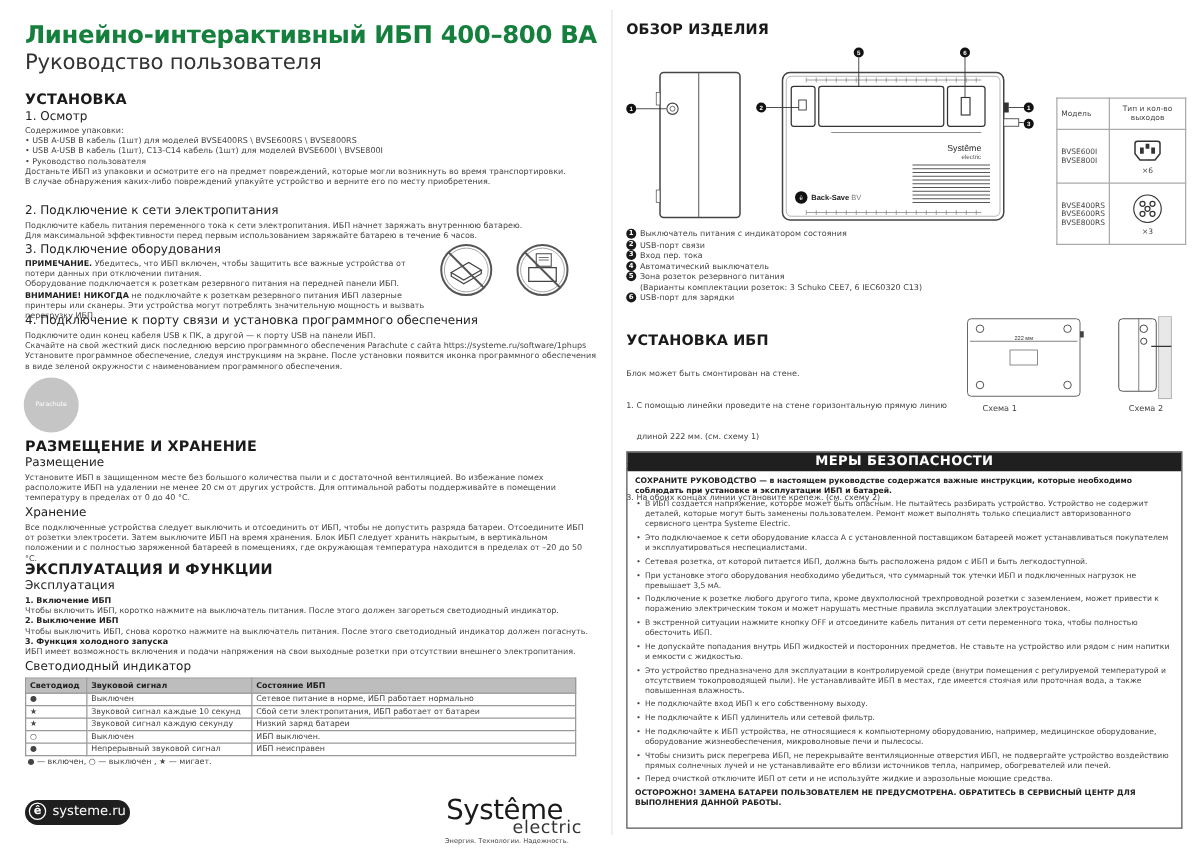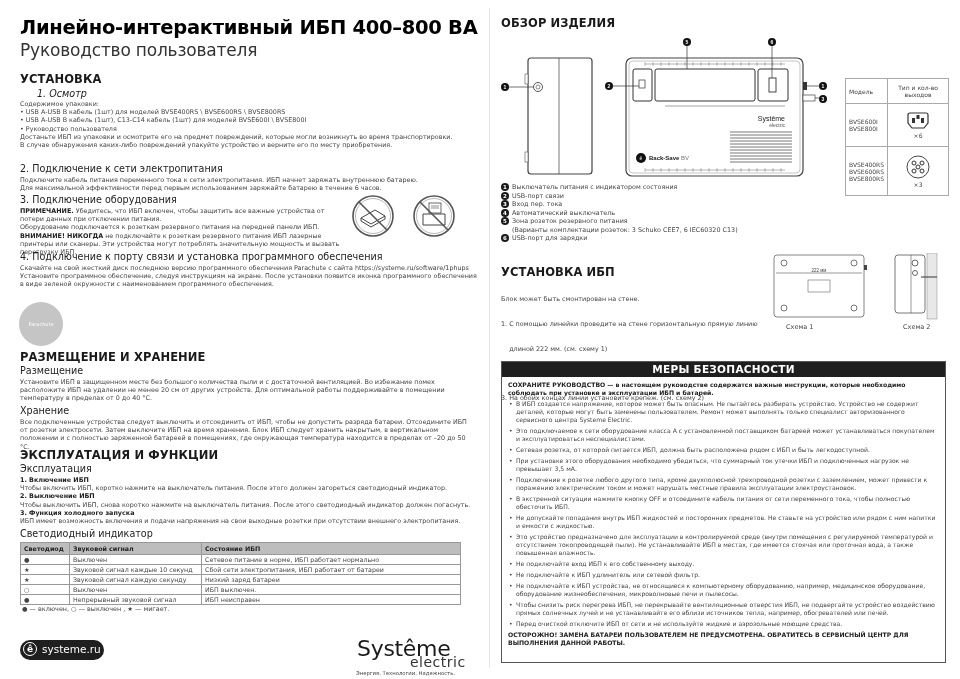--- a/index.html
+++ b/index.html
@@ -1,18 +1,18 @@
 <!DOCTYPE html>
 <html><head>
 <meta charset="utf-8">
 <style>
   html,body{margin:0;padding:0;background:#fff;}
   body{width:960px;height:679px;position:relative;overflow:hidden;font-family:"DejaVu Sans","Liberation Sans",sans-serif;color:#222;}
   .abs{position:absolute;}
-  .title{left:20px;top:16px;font-size:19.5px;font-weight:bold;letter-spacing:-0.3px;color:#000000;}
+  .title{left:20px;top:16px;font-size:19.5px;font-weight:bold;letter-spacing:-0.3px;color:#15803d;}
   .subtitle{left:20px;top:40px;font-size:17px;color:#333;letter-spacing:-0.2px;}
   .h2{font-size:11.5px;font-weight:bold;color:#1a1a1a;letter-spacing:0.1px;}
   .h3n{font-size:9.6px;color:#222;}
   .p{font-size:6.4px;line-height:8.2px;color:#444;}
   .p b{color:#222;}
   .divider-v{left:489px;top:8px;width:1px;height:660px;background:#e6e6e6;}
   
   table.led{border-collapse:collapse;font-size:6.3px;color:#444;}
   table.led th{background:#bdbdbd;color:#222;font-weight:bold;text-align:left;padding:1px 3px;border:1px solid #999;height:9px;}
   table.led td{padding:0 3px;border:1px solid #999;height:9px;}
@@ -38,21 +38,21 @@
   .tagline{left:356px;top:670px;font-size:5.3px;color:#444;}
   .parachute{left:19px;top:302px;width:44px;height:44px;border-radius:50%;background:#c5c5c5;color:#fff;font-size:5px;text-align:center;line-height:44px;}
 </style>
 </head>
 <body>
 
 <div class="abs title">Линейно-интерактивный ИБП 400–800 ВА</div>
 <div class="abs subtitle">Руководство пользователя</div>
 
 <div class="abs h2" style="left:20px;top:72px;">УСТАНОВКА</div>
-<div class="abs h3n" style="left:37px;top:88px;font-style:italic;">1. Осмотр</div>
+<div class="abs h3n" style="left:20px;top:88px;">1. Осмотр</div>
 <div class="abs p" style="left:20px;top:100px;width:460px;">
   <div>Содержимое упаковки:</div>
   <div>• USB A-USB B кабель (1шт) для моделей BVSE400RS \ BVSE600RS \ BVSE800RS</div>
   <div>• USB A-USB B кабель (1шт), C13-C14 кабель (1шт) для моделей BVSE600I \ BVSE800I</div>
   <div>• Руководство пользователя</div>
   <div>Достаньте ИБП из упаковки и осмотрите его на предмет повреждений, которые могли возникнуть во время транспортировки.</div>
   <div>В случае обнаружения каких-либо повреждений упакуйте устройство и верните его по месту приобретения.</div>
 </div>
 
 <div class="abs h3n" style="left:20px;top:163px;text-align:right;">2. Подключение к сети электропитания</div>
@@ -77,20 +77,21 @@
   <circle cx="22" cy="22" r="17.5" fill="none" stroke="#888" stroke-width="0.6"></circle>
   <rect x="17" y="9" width="12" height="10" fill="#fff" stroke="#444" stroke-width="0.8"></rect>
   <line x1="19" y1="12" x2="27" y2="12" stroke="#444" stroke-width="0.6"></line>
   <line x1="19" y1="14" x2="27" y2="14" stroke="#444" stroke-width="0.6"></line>
   <path d="M11 20 L33 20 L33 31 L11 31 Z" fill="#fff" stroke="#444" stroke-width="1"></path>
   <line x1="8" y1="8" x2="36" y2="36" stroke="#555" stroke-width="1.6"></line>
 </svg>
 
 <div class="abs h3n" style="left:20px;top:251px;">4. Подключение к порту связи и установка программного обеспечения</div>
 <div class="abs p" style="left:20px;top:264px;width:460px;">
+  <div>Подключите один конец кабеля USB к ПК, а другой — к порту USB на панели ИБП.</div>
   <div>Скачайте на свой жесткий диск последнюю версию программного обеспечения Parachute с сайта https://systeme.ru/software/1phups</div>
   <div>Установите программное обеспечение, следуя инструкциям на экране. После установки появится иконка программного обеспечения в виде зеленой окружности с наименованием программного обеспечения.</div>
 </div>
 <div class="abs parachute">Parachute</div>
 
 <div class="abs h2" style="left:20px;top:350px;">РАЗМЕЩЕНИЕ И ХРАНЕНИЕ</div>
 <div class="abs h3n" style="left:20px;top:365px;">Размещение</div>
 <div class="abs p" style="left:20px;top:378px;width:440px;">Установите ИБП в защищенном месте без большого количества пыли и с достаточной вентиляцией. Во избежание помех расположите ИБП на удалении не менее 20 см от других устройств. Для оптимальной работы поддерживайте в помещении температуру в пределах от 0 до 40 °C.</div>
 <div class="abs h3n" style="left:20px;top:405px;">Хранение</div>
 <div class="abs p" style="left:20px;top:418px;width:455px;">Все подключенные устройства следует выключить и отсоединить от ИБП, чтобы не допустить разряда батареи. Отсоедините ИБП от розетки электросети. Затем выключите ИБП на время хранения. Блок ИБП следует хранить накрытым, в вертикальном положении и с полностью заряженной батареей в помещениях, где окружающая температура находится в пределах от –20 до 50 °C.</div>

